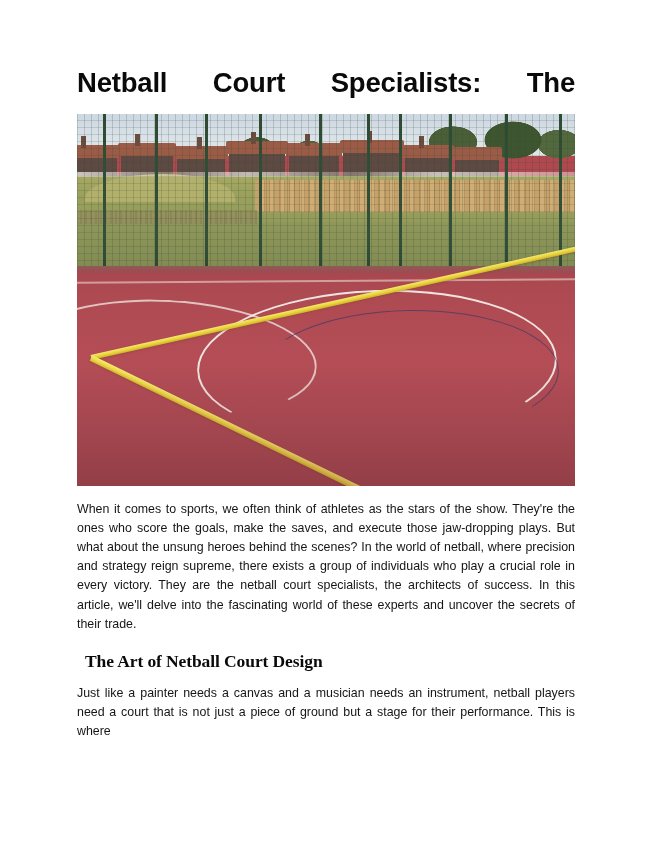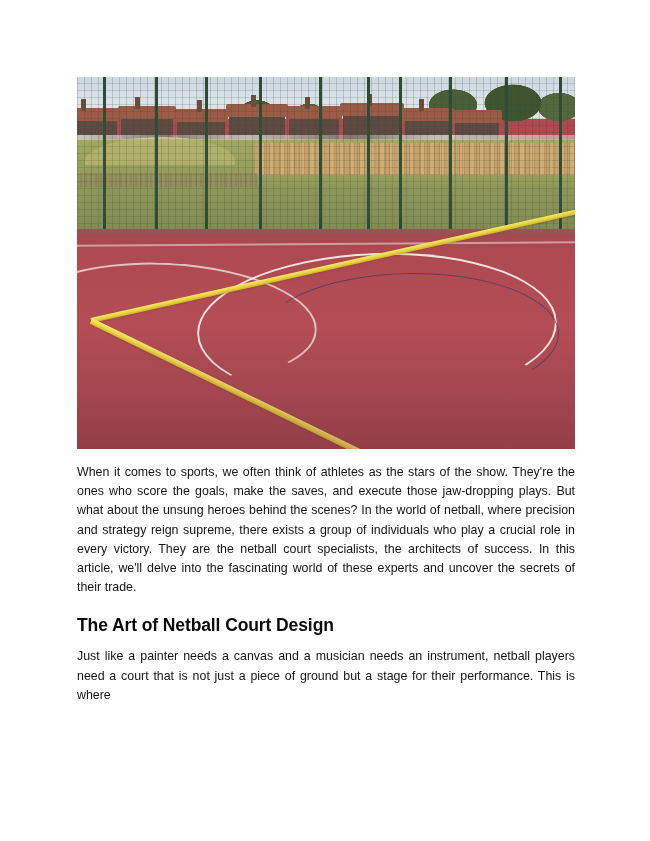--- a/index.html
+++ b/index.html
@@ -264,33 +264,35 @@
     line-height: 1.55;
     text-align: justify;
     margin: 0 0 16px 0;
     color: #151515;
     word-spacing: 0.2px;
   }
   .section-heading {
     font-size: 17.5px;
     font-weight: bold;
     line-height: 1.3;
-    margin: 0 0 11px 0;
+    margin: 0 0 11px 8px;
     color: #0a0a0a;
     letter-spacing: -0.1px;
+    font-family: Liberation Serif, serif;
   }
   .para.last { margin-bottom: 16px; }
 </style>
 </head>
 <body>
 
 <div class="page">
   <div class="content">
 
     <h1 class="doc-title">
+      <span class="line1">Netball Court Specialists: The</span>
     </h1>
 
     <div class="photo-wrap">
       <div class="photo">
 
         <div class="sky"></div>
         <div class="treeline"></div>
         <div class="treeline2"></div>
 
         <div class="houses">

